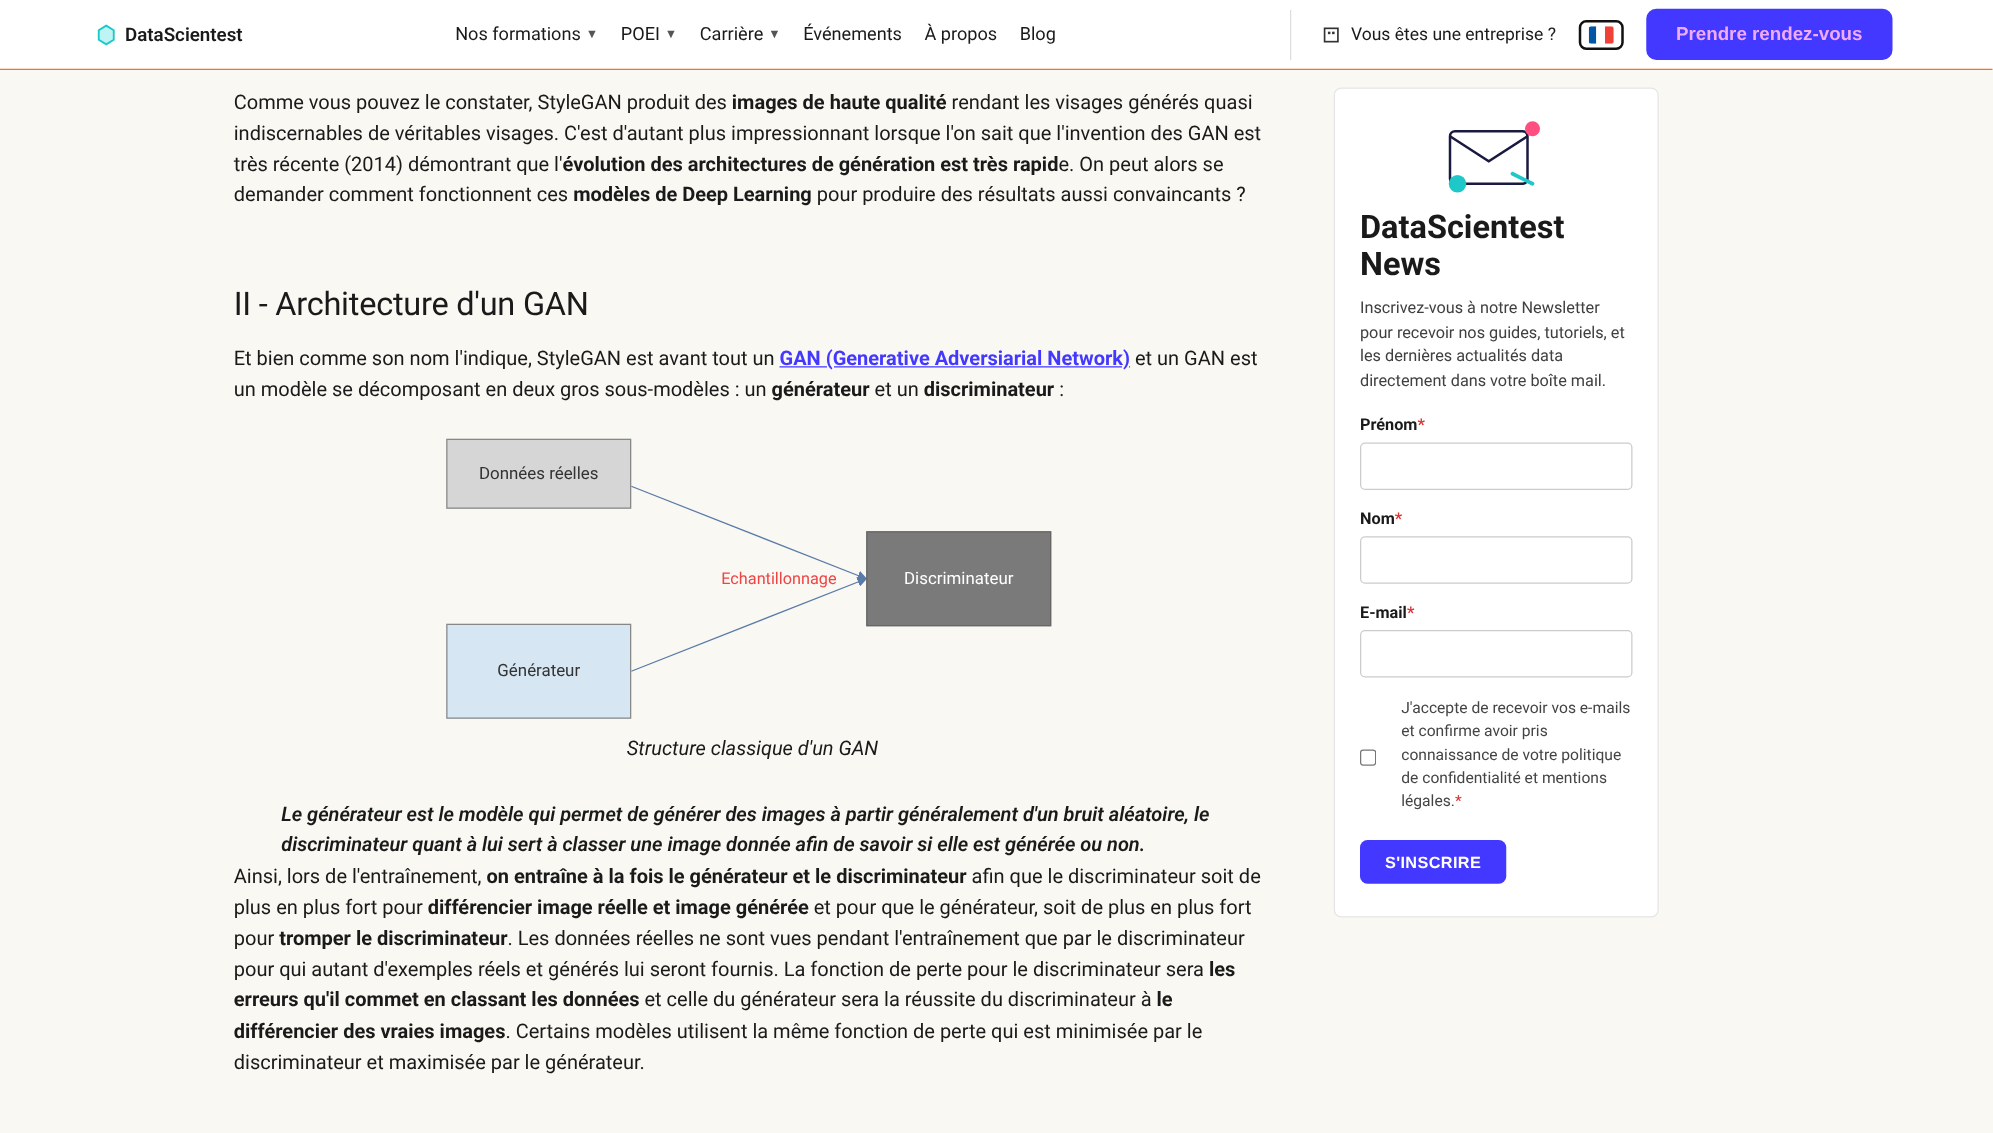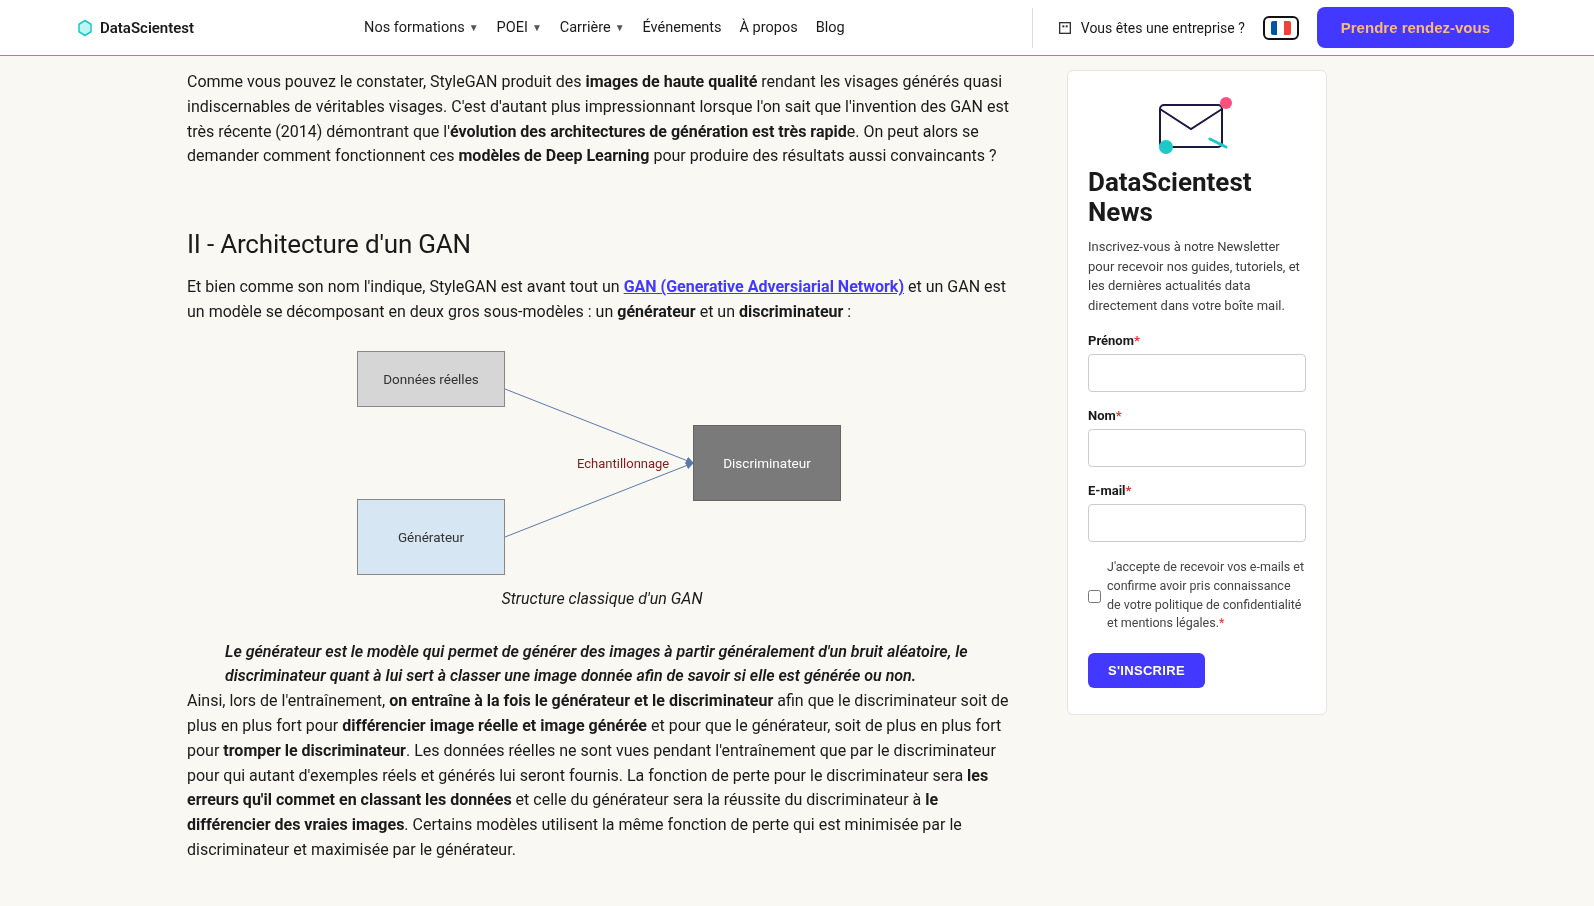--- a/index.html
+++ b/index.html
@@ -57,21 +57,21 @@
     border-radius: 6px;
     padding: 3px 6px;
     display: flex;
     align-items: center;
     justify-content: center;
   }
   .flag { display:flex; width:20px; height:14px; border-radius:2px; overflow:hidden; }
   .flag span { flex:1; }
   .btn-cta {
     background: #4338ff;
-    color: #fdba74;
+    color: #f0abfc;
     border: none;
     border-radius: 8px;
     padding: 12px 24px;
     font-weight: 700;
     font-size: 15px;
     cursor: pointer;
   }
   
   .page {
     display: flex;
@@ -111,21 +111,21 @@
     position: absolute;
     display: flex;
     align-items: center;
     justify-content: center;
     font-size: 13.5px;
     border: 1px solid #888;
   }
   .dbox-realdata { left:0; top:0;   width:148px; height:56px; background:#d6d6d6; color:#333; }
   .dbox-gen      { left:0; top:148px; width:148px; height:76px; background:#d6e6f2; color:#333; }
   .dbox-disc     { left:336px; top:74px; width:148px; height:76px; background:#7a7a7a; color:#fff; border-color:#666; }
-  .dlabel { position:absolute; left:220px; top:105px; font-size:13px; color:#7f1d1d; }
+  .dlabel { position:absolute; left:220px; top:105px; font-size:13px; color:#ef4444; }
   .diag-svg { position:absolute; inset:0; pointer-events:none; }
   
   .sidebar {
     width: 260px;
     flex-shrink: 0;
   }
   .news-card {
     background:#fff;
     border:1px solid #e5e5e5;
     border-radius:6px;
@@ -135,21 +135,21 @@
   .news-card h3 { font-size:26px; font-weight:700; margin-bottom:10px; }
   .news-desc { font-size:13px; line-height:1.5; color:#404040; margin-bottom:18px; }
   .field-label { font-size:13px; font-weight:700; margin-bottom:6px; display:block; }
   .req { color:#d33; }
   .field-input {
     width:100%; height:38px;
     border:1px solid #ccc; border-radius:4px;
     margin-bottom:16px;
     padding:0 8px; font-size:14px;
   }
-  .consent-row { display:flex; gap:6px; font-size:12.5px; line-height:1.5; color:#444; margin-bottom:20px; }
+  .consent-row { display:flex; gap:20px; font-size:12.5px; line-height:1.5; color:#444; margin-bottom:20px; }
   .consent-row input { margin-top:2px; flex-shrink:0; }
   .btn-sub {
     background:#4338ff; color:#fff; border:none;
     border-radius:6px; padding:10px 20px;
     font-weight:700; font-size:13px; letter-spacing:0.3px;
     cursor:pointer;
   }
 </style>
 </head>
 <body>

